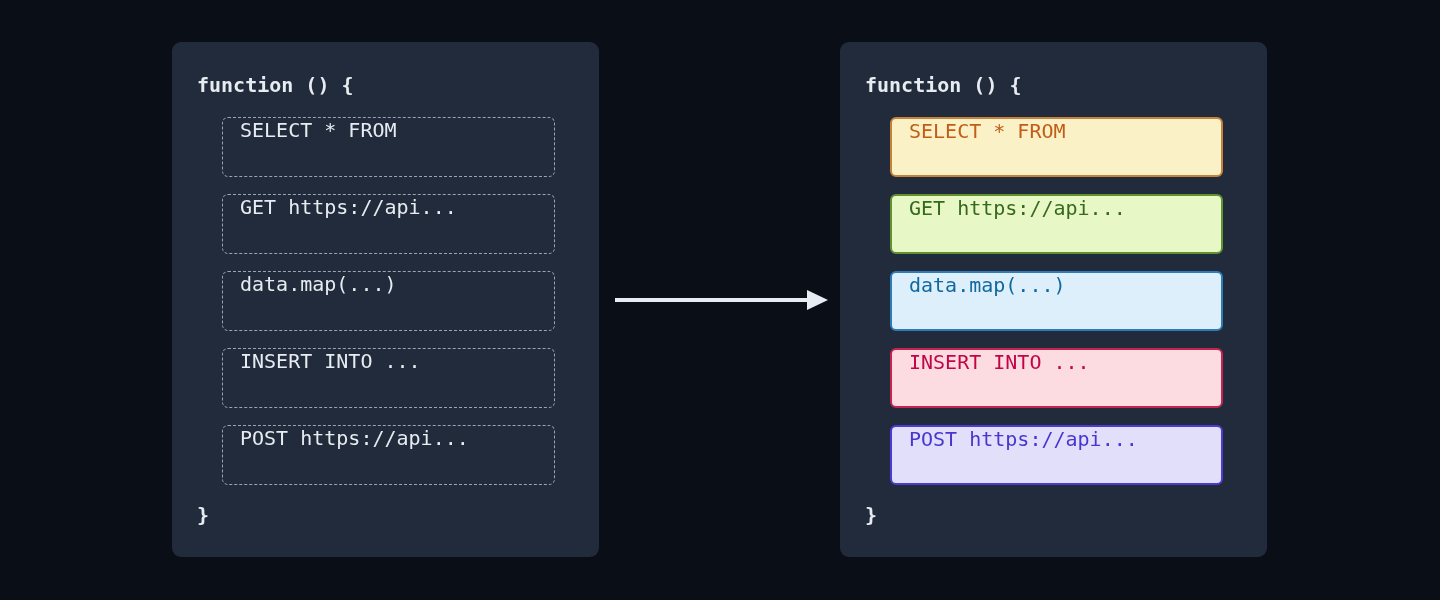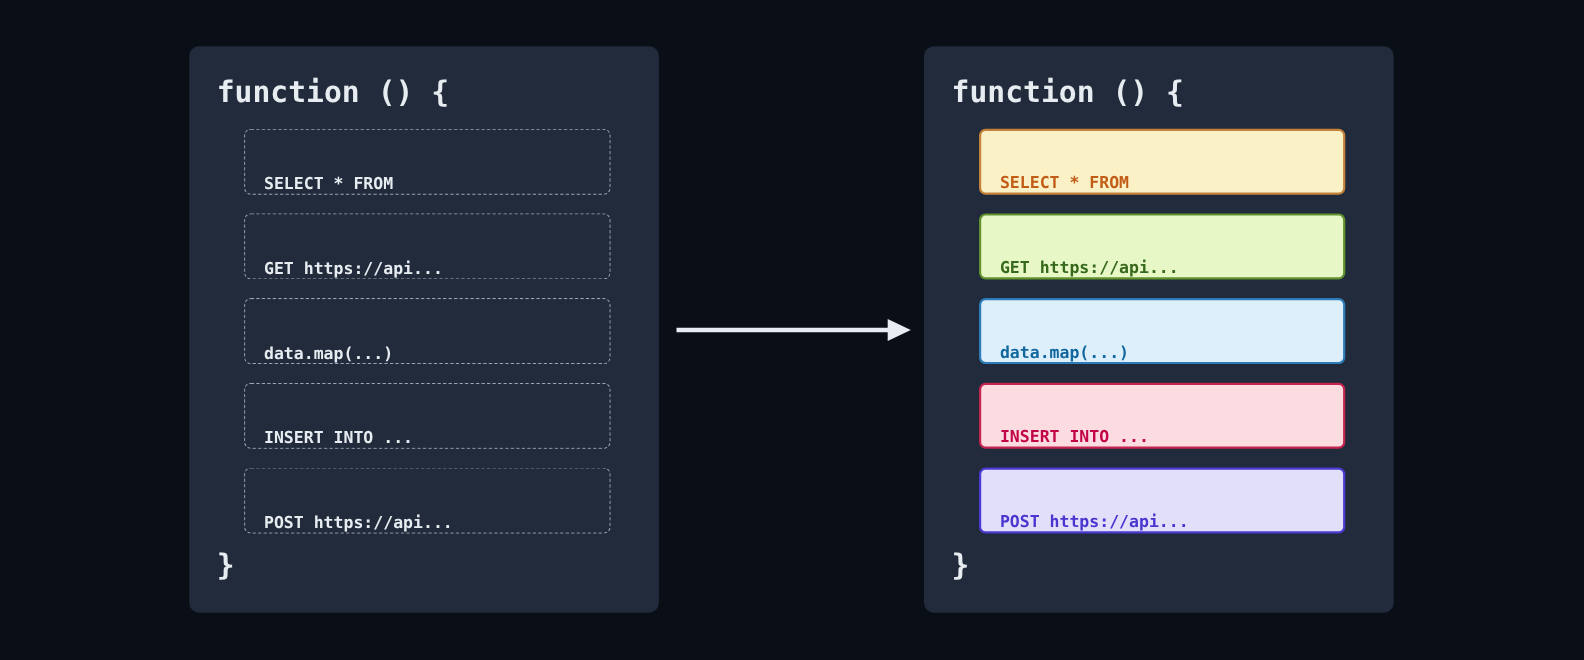--- a/index.html
+++ b/index.html
@@ -22,41 +22,41 @@
     width: 427px;
     height: 515px;
     background: var(--panel-bg, #212b3b);
     border-radius: 9px;
     box-sizing: border-box;
     padding: 30px 0 0 25px;
   }
   .panel-left  { left: 172px; }
   .panel-right { left: 840px; }
   .panel-title, .panel-close {
-    font-size: 27px;
+    font-size: 20px;
     font-weight: bold;
     color: var(--panel-text, #e7ecf1);
     height: 26px;
     line-height: 26px;
   }
   .panel-close { margin-top: 16px; }
   .box-list {
     margin: 19px 0 0 25px;
     width: 333px;
   }
   .code-box {
     box-sizing: border-box;
     height: 60px;
     margin-bottom: 17px;
     border-radius: 6px;
     display: flex;
-    align-items: flex-end;
+    align-items: flex-start;
     padding-left: 17px;
-    font-size: 15px;
-    font-weight: bold;
+    font-size: 20px;
+    font-weight: normal;
     white-space: pre;
   }
   .code-box.dashed {
     border: 1px dashed var(--dash-color, #9aa4b2);
     color: var(--panel-text, #e7ecf1);
   }
   .code-box.solid {
     border: 2px solid;
   }
   .arrow-svg {

